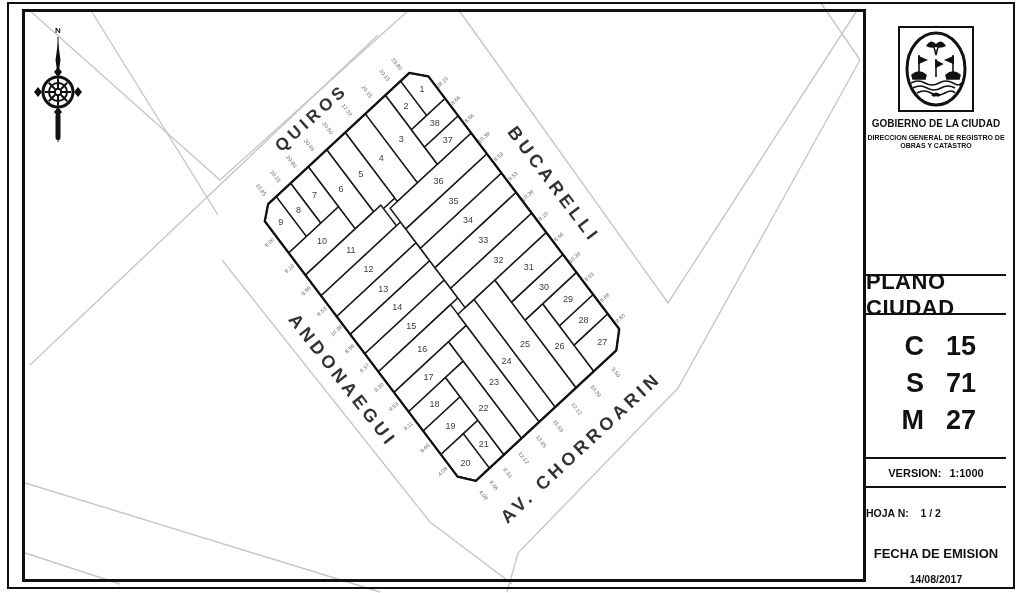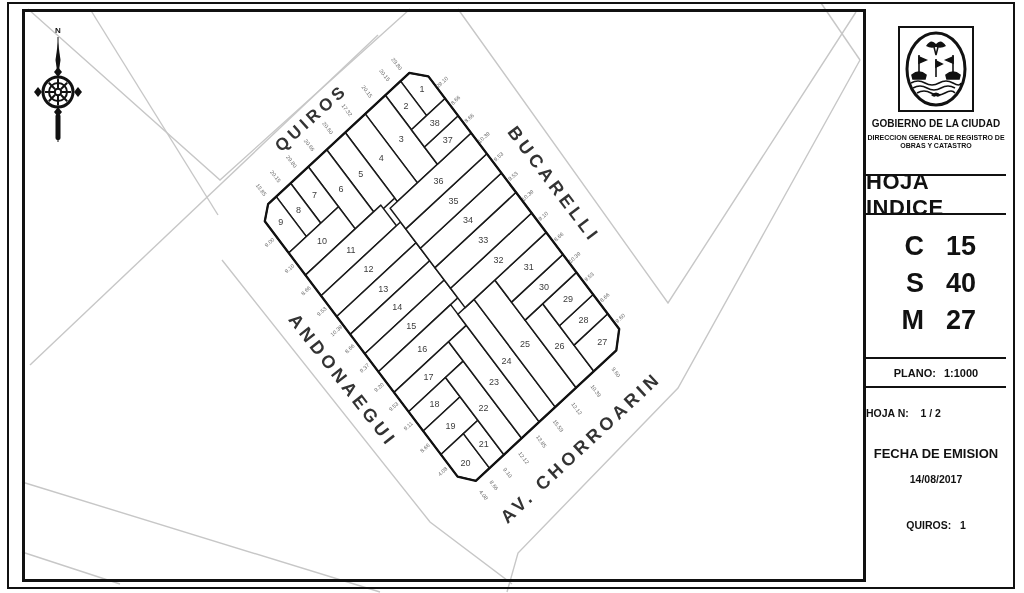--- a/index.html
+++ b/index.html
@@ -6,21 +6,21 @@
   #page{position:relative;width:1024px;height:593px;background:#fff;overflow:hidden;
         font-family:"Liberation Sans","DejaVu Sans",sans-serif;}
   
   #outer-border{position:absolute;left:7px;top:2px;width:1008px;height:587px;border:2px solid #111;box-sizing:border-box;}
   #main-frame{position:absolute;left:22px;top:9px;width:984px;height:573px;border:3px solid #111;box-sizing:border-box;}
   #map-svg{position:absolute;left:0;top:0;width:1024px;height:593px;}
   
   #sidebar{position:absolute;left:863px;top:9px;width:143px;height:573px;background:#fff;
            border-left:3px solid #111;box-sizing:border-box;color:#111;}
   .sec{box-sizing:border-box;width:100%;}
-  #sec-logo{height:150px;border-bottom:2px solid #111;text-align:center;}
+  #sec-logo{height:250px;border-bottom:2px solid #111;text-align:center;}
   #emblem-box{margin:17px auto 6px auto;width:76px;height:86px;border:2px solid #111;box-sizing:border-box;
               display:flex;align-items:center;justify-content:center;}
   .gov1{font-size:10px;font-weight:bold;line-height:12.5px;letter-spacing:0px;}
   .gov2{font-size:7px;font-weight:bold;line-height:8.5px;}
   .gov-block{margin-top:6px;}
   #sec-title{height:39px;border-bottom:2px solid #111;display:flex;align-items:center;justify-content:center;
              font-size:22px;font-weight:bold;letter-spacing:0.5px;}
   #sec-csm{height:144px;border-bottom:2px solid #111;padding-top:13px;}
   .csm-row{display:flex;height:37px;align-items:center;font-size:27px;font-weight:bold;}
   .csm-letter{width:58px;text-align:right;}
@@ -223,39 +223,39 @@
           <path d="M30,66 Q35,61 40,66 Q37,69 35,67 Q33,69 30,66 Z" fill="#111"></path>
         </svg>
       </div>
       <div class="gov-block">
         <div class="gov1">GOBIERNO DE LA CIUDAD</div>
         <div class="gov2" style="margin-top:3px;">DIRECCION GENERAL DE REGISTRO DE</div>
         <div class="gov2">OBRAS Y CATASTRO</div>
       </div>
     </div>
 
-    <div id="sec-title" class="sec">HOJA INDICE</div>
+    <div id="sec-title" class="sec">PLANO CIUDAD</div>
 
     <div id="sec-csm" class="sec">
       <div class="csm-row">
         <div class="csm-letter">C</div>
         <div class="csm-value">15</div>
       </div>
       <div class="csm-row">
         <div class="csm-letter">S</div>
-        <div class="csm-value">40</div>
+        <div class="csm-value">71</div>
       </div>
       <div class="csm-row">
         <div class="csm-letter">M</div>
         <div class="csm-value">27</div>
       </div>
     </div>
 
     <div id="sec-escala" class="sec">
-      <span>PLANO:</span>
+      <span>VERSION:</span>
       <span>1:1000</span>
     </div>
 
     <div id="sec-rest" class="sec">
       <div id="hoja-row">
         <span>HOJA N:</span>
         <span>&nbsp;&nbsp;</span>
         <span>1 / 2</span>
       </div>
       <div id="fecha-label">FECHA DE EMISION</div>

